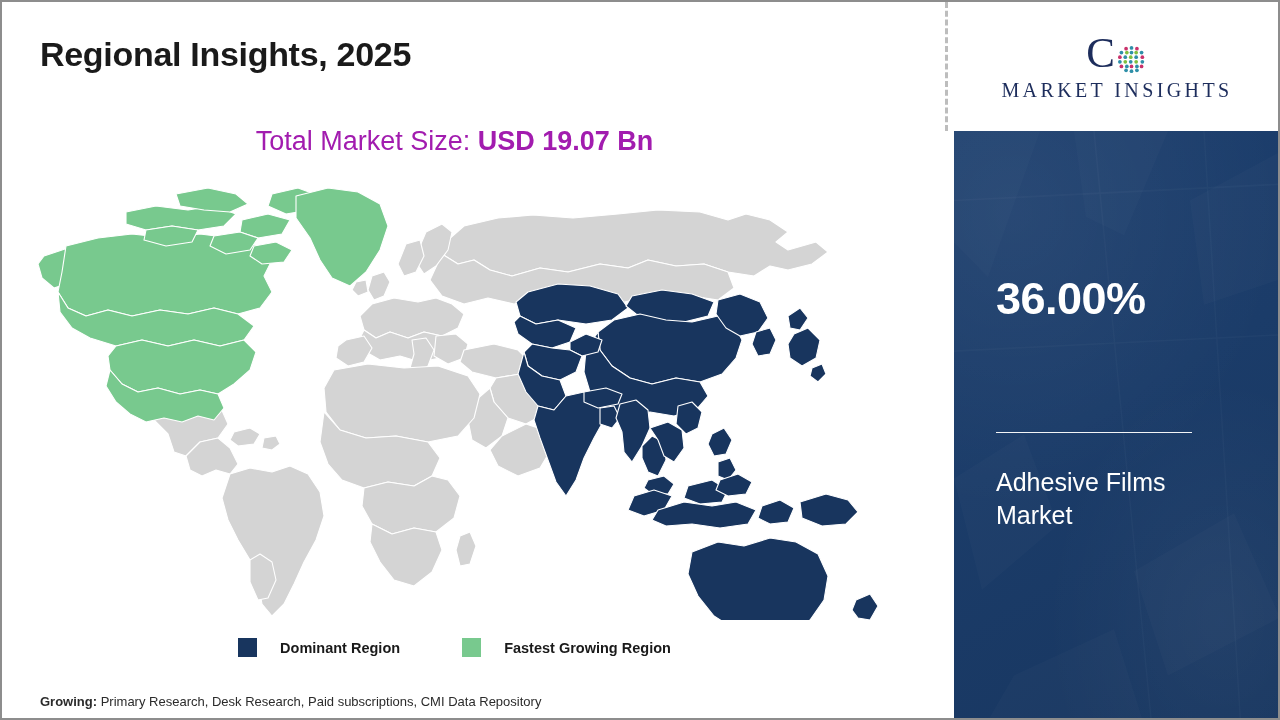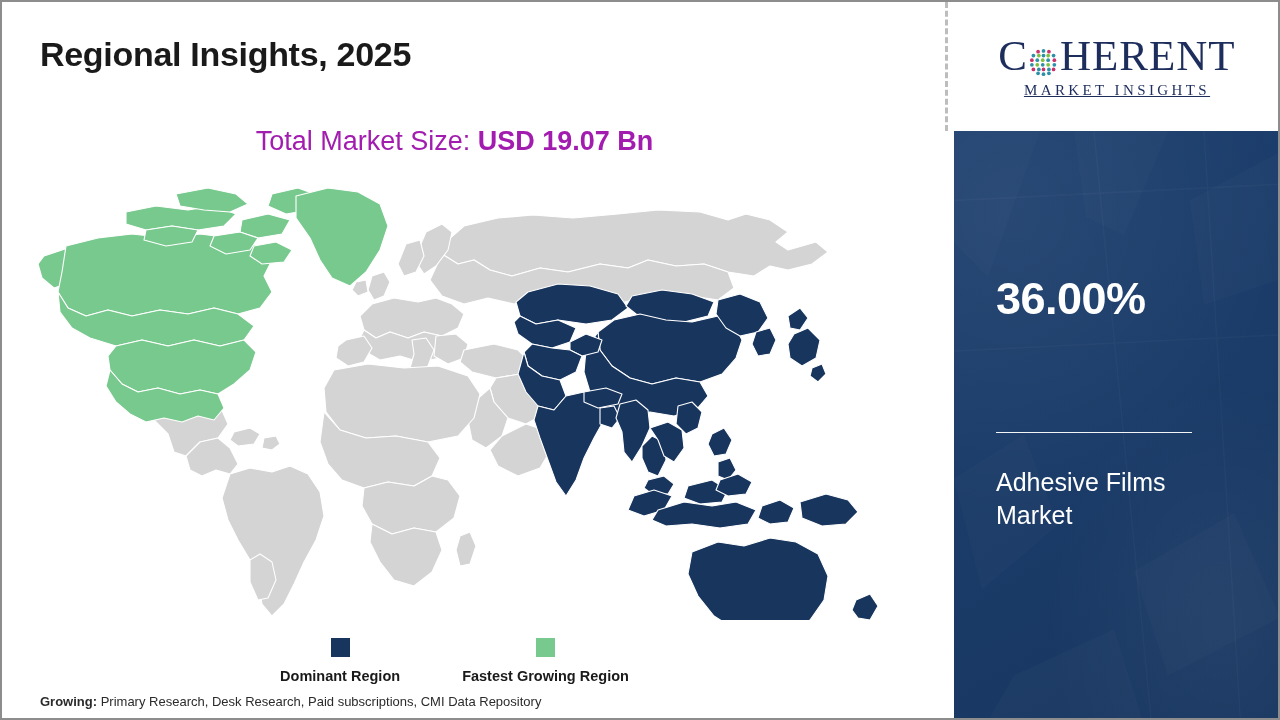--- a/index.html
+++ b/index.html
@@ -71,22 +71,21 @@
     top: 636px;
     width: 905px;
     display: flex;
     justify-content: center;
     align-items: center;
     gap: 62px;
   }
   .legend-item {
     display: flex;
     align-items: center;
-    gap: 11px;
-    flex-direction: column;
+    gap: 23px;
   }
   .legend-swatch {
     width: 19px;
     height: 19px;
     flex: none;
   }
   .legend-label {
     font-size: 14.5px;
     font-weight: bold;
     color: #1a1a1a;
@@ -145,25 +144,24 @@
   #logo-globe {
     width: 31px;
     height: 31px;
     margin: 0 1px 0 0;
     position: relative;
     top: 2px;
   }
   #logo-tagline {
     margin-top: 5px;
     font-family: "Liberation Serif", serif;
-    font-size: 15px;
+    font-size: 20px;
     color: #1d2d5c;
     letter-spacing: 3.4px;
     white-space: nowrap;
-    text-decoration: underline;
   }
 
   
   #blue-panel {
     position: absolute;
     left: 952px;
     top: 129px;
     width: 326px;
     height: 680px;
     background:
@@ -412,21 +410,20 @@
               <circle cx="14" cy="29" r="2.4" fill="#2e8fa8"></circle>
               <circle cx="20" cy="29" r="2.4" fill="#c9326b"></circle>
               <circle cx="27" cy="29" r="2.4" fill="#2e8fa8"></circle>
               <circle cx="33" cy="29" r="2.4" fill="#c9326b"></circle>
               <circle cx="13" cy="34" r="2.4" fill="#2e8fa8"></circle>
               <circle cx="20" cy="35" r="2.4" fill="#2e8fa8"></circle>
               <circle cx="27" cy="34" r="2.4" fill="#2e8fa8"></circle>
             </g>
           </svg>
         </span>
-        <span>HERENT</span>
       </div>
       <div id="logo-tagline">MARKET INSIGHTS</div>
     </div>
   </div>
 
   <div id="blue-panel">
     <div id="panel-texture">
       <svg viewBox="0 0 326 587" preserveAspectRatio="none" xmlns="http://www.w3.org/2000/svg">
         <g fill="#ffffff" opacity="0.035">
           <polygon points="0,0 86,0 34,126 0,96"></polygon>

